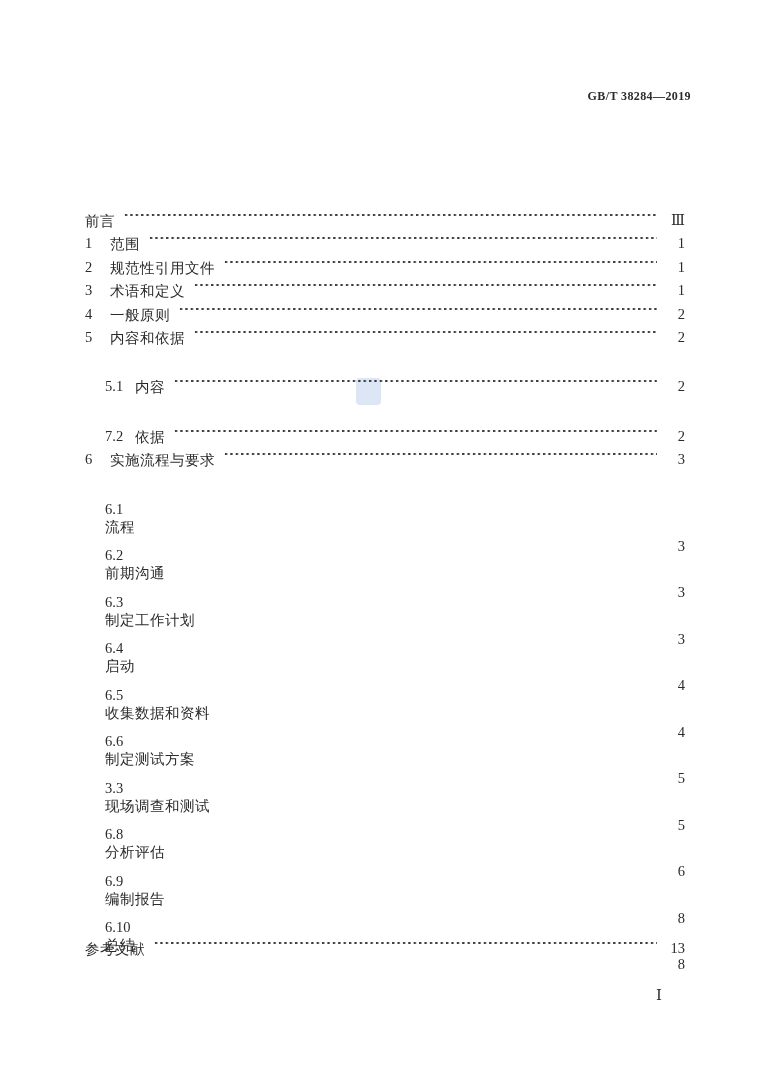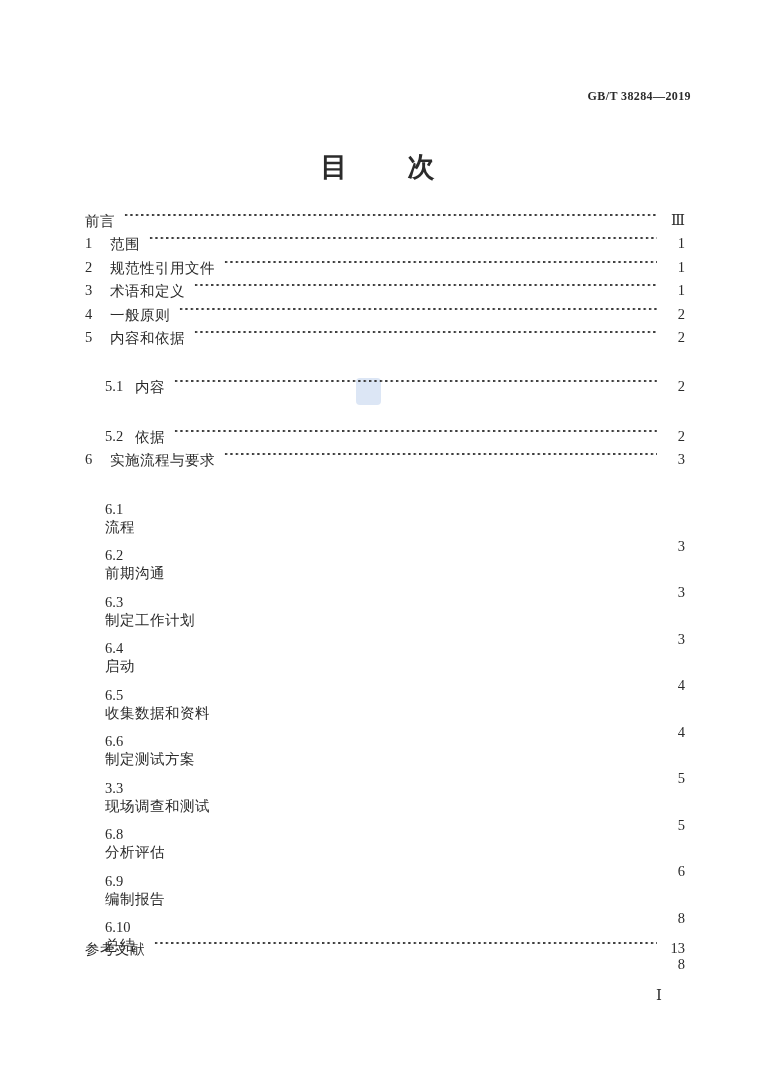--- a/index.html
+++ b/index.html
@@ -76,21 +76,20 @@
     text-align: center;
     font-size: 15px;
   }
 </style>
 </head>
 <body style="--text-color: #2b2b2b; --dots-color: #3c3c3c; --watermark-color: #b9cdec;">
 
 <div class="page">
   <div class="doc-number">GB/T 38284—2019</div>
 
-  <div class="doc-title">目　　次</div>
 
   <div class="watermark"></div>
 
   <div class="toc" id="toc">
   <div class="toc-row lvl0 row-a">
 
     <span class="toc-label">前言</span>
     <span class="dots"></span>
     <span class="toc-page">Ⅲ</span>
   </div>
@@ -131,21 +130,21 @@
   </div>
 
   <div class="toc-row lvl1 row-a">
     <span class="toc-num">5.1</span>
     <span class="toc-label">内容</span>
     <span class="dots"></span>
     <span class="toc-page">2</span>
   </div>
 
   <div class="toc-row lvl1 row-a">
-    <span class="toc-num">5.2</span>
+    <span class="toc-num">7.2</span>
     <span class="toc-label">依据</span>
     <span class="dots"></span>
     <span class="toc-page">2</span>
   </div>
 
   <div class="toc-row lvl0 row-a">
     <span class="toc-num">6</span>
     <span class="toc-label">实施流程与要求</span>
     <span class="dots"></span>
     <span class="toc-page">3</span>

